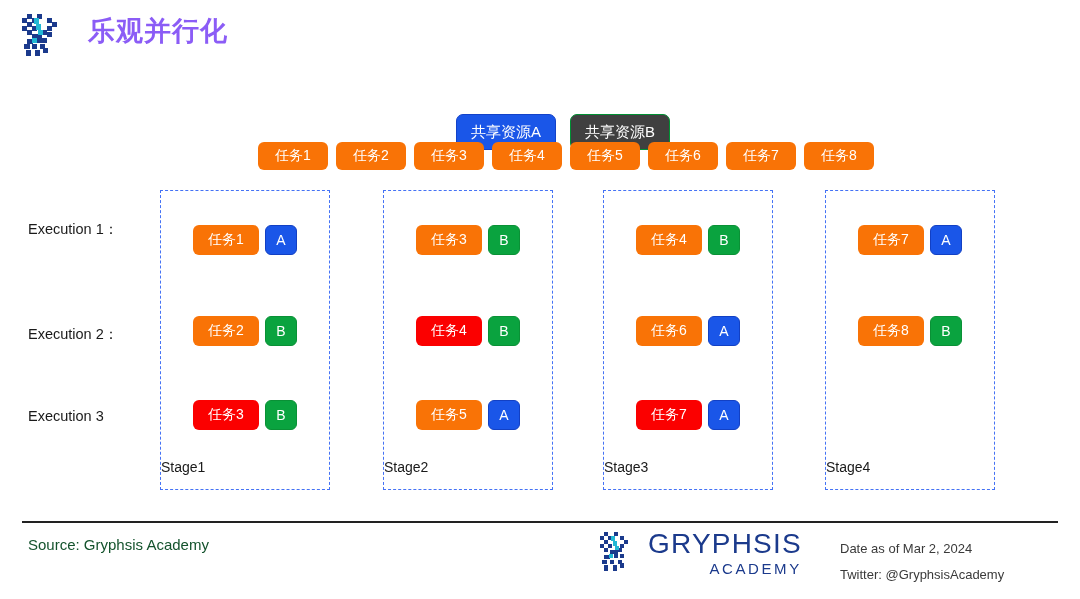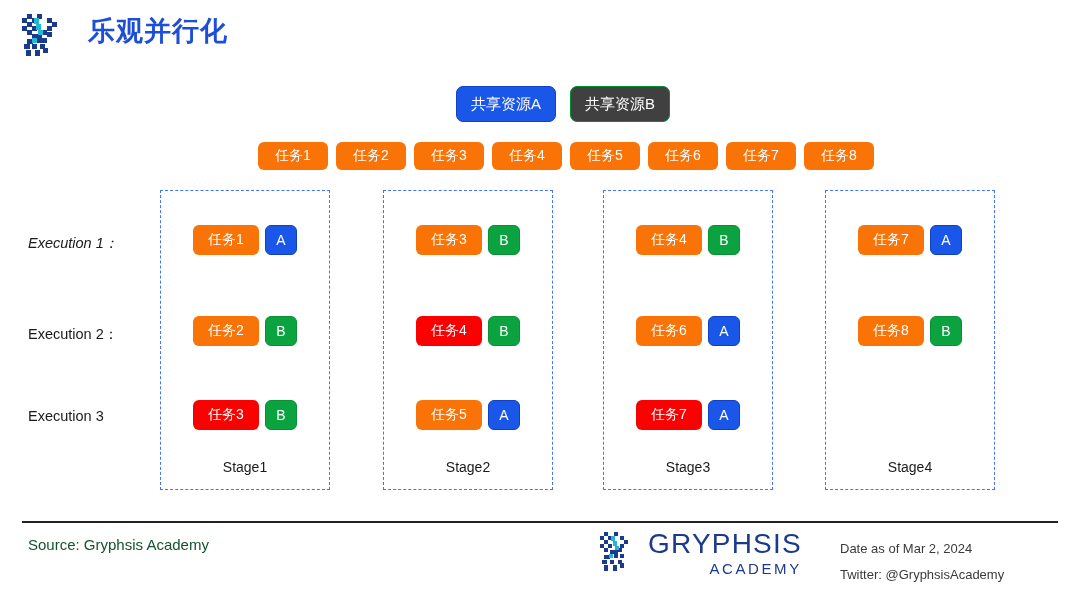--- a/index.html
+++ b/index.html
@@ -26,21 +26,21 @@
   .logo-mark {
     position: absolute;
     left: 14px; top: 8px;
     width: 58px; height: 58px;
   }
   .page-title {
     position: absolute;
     left: 88px; top: 8px;
     font-size: 27px;
     font-weight: 700;
-    color: #1d4ed8;
+    color: #8b5cf6;
     letter-spacing: 1px;
     line-height: 46px;
     white-space: nowrap;
   }
 
   
   .resources {
     position: absolute;
     left: 456px; top: 86px;
     display: flex;
@@ -52,20 +52,21 @@
     padding: 0 13px;
     border-radius: 7px;
     display: flex;
     align-items: center;
     justify-content: center;
     color: #ffffff;
     font-size: 15px;
     font-weight: 400;
     white-space: nowrap;
     box-sizing: border-box;
+    margin-top: 28px;
   }
   .res-a { background: #1a56e8; border: 1.5px solid #1342c9; }
   .res-b { background: #404040; border: 1.5px solid #009033; }
 
   
   .task-strip {
     position: absolute;
     left: 258px; top: 142px;
     display: flex;
     gap: 8px;
@@ -84,39 +85,38 @@
   }
 
   
   .exec-label {
     position: absolute;
     left: 28px;
     font-size: 14.5px;
     color: #1a1a1a;
     white-space: nowrap;
   }
-  .exec-1 { top: 234px; font-style: italic; }
+  .exec-1 { top: 220px; }
   .exec-2 { top: 325px; }
   .exec-3 { top: 408px; text-align: right; }
 
   
   .stage-box {
     position: absolute;
     top: 190px;
     width: 170px;
     height: 300px;
     border: 1.6px dashed #4472f5;
     box-sizing: border-box;
   }
   .stage-label {
     position: absolute;
     bottom: 14px;
     left: 0;
     width: 100%;
-    text-align: center;
     font-size: 14px;
     color: #1a1a1a;
   }
 
   
   .stage-row {
     position: absolute;
     left: 0;
     width: 100%;
     height: 32px;

